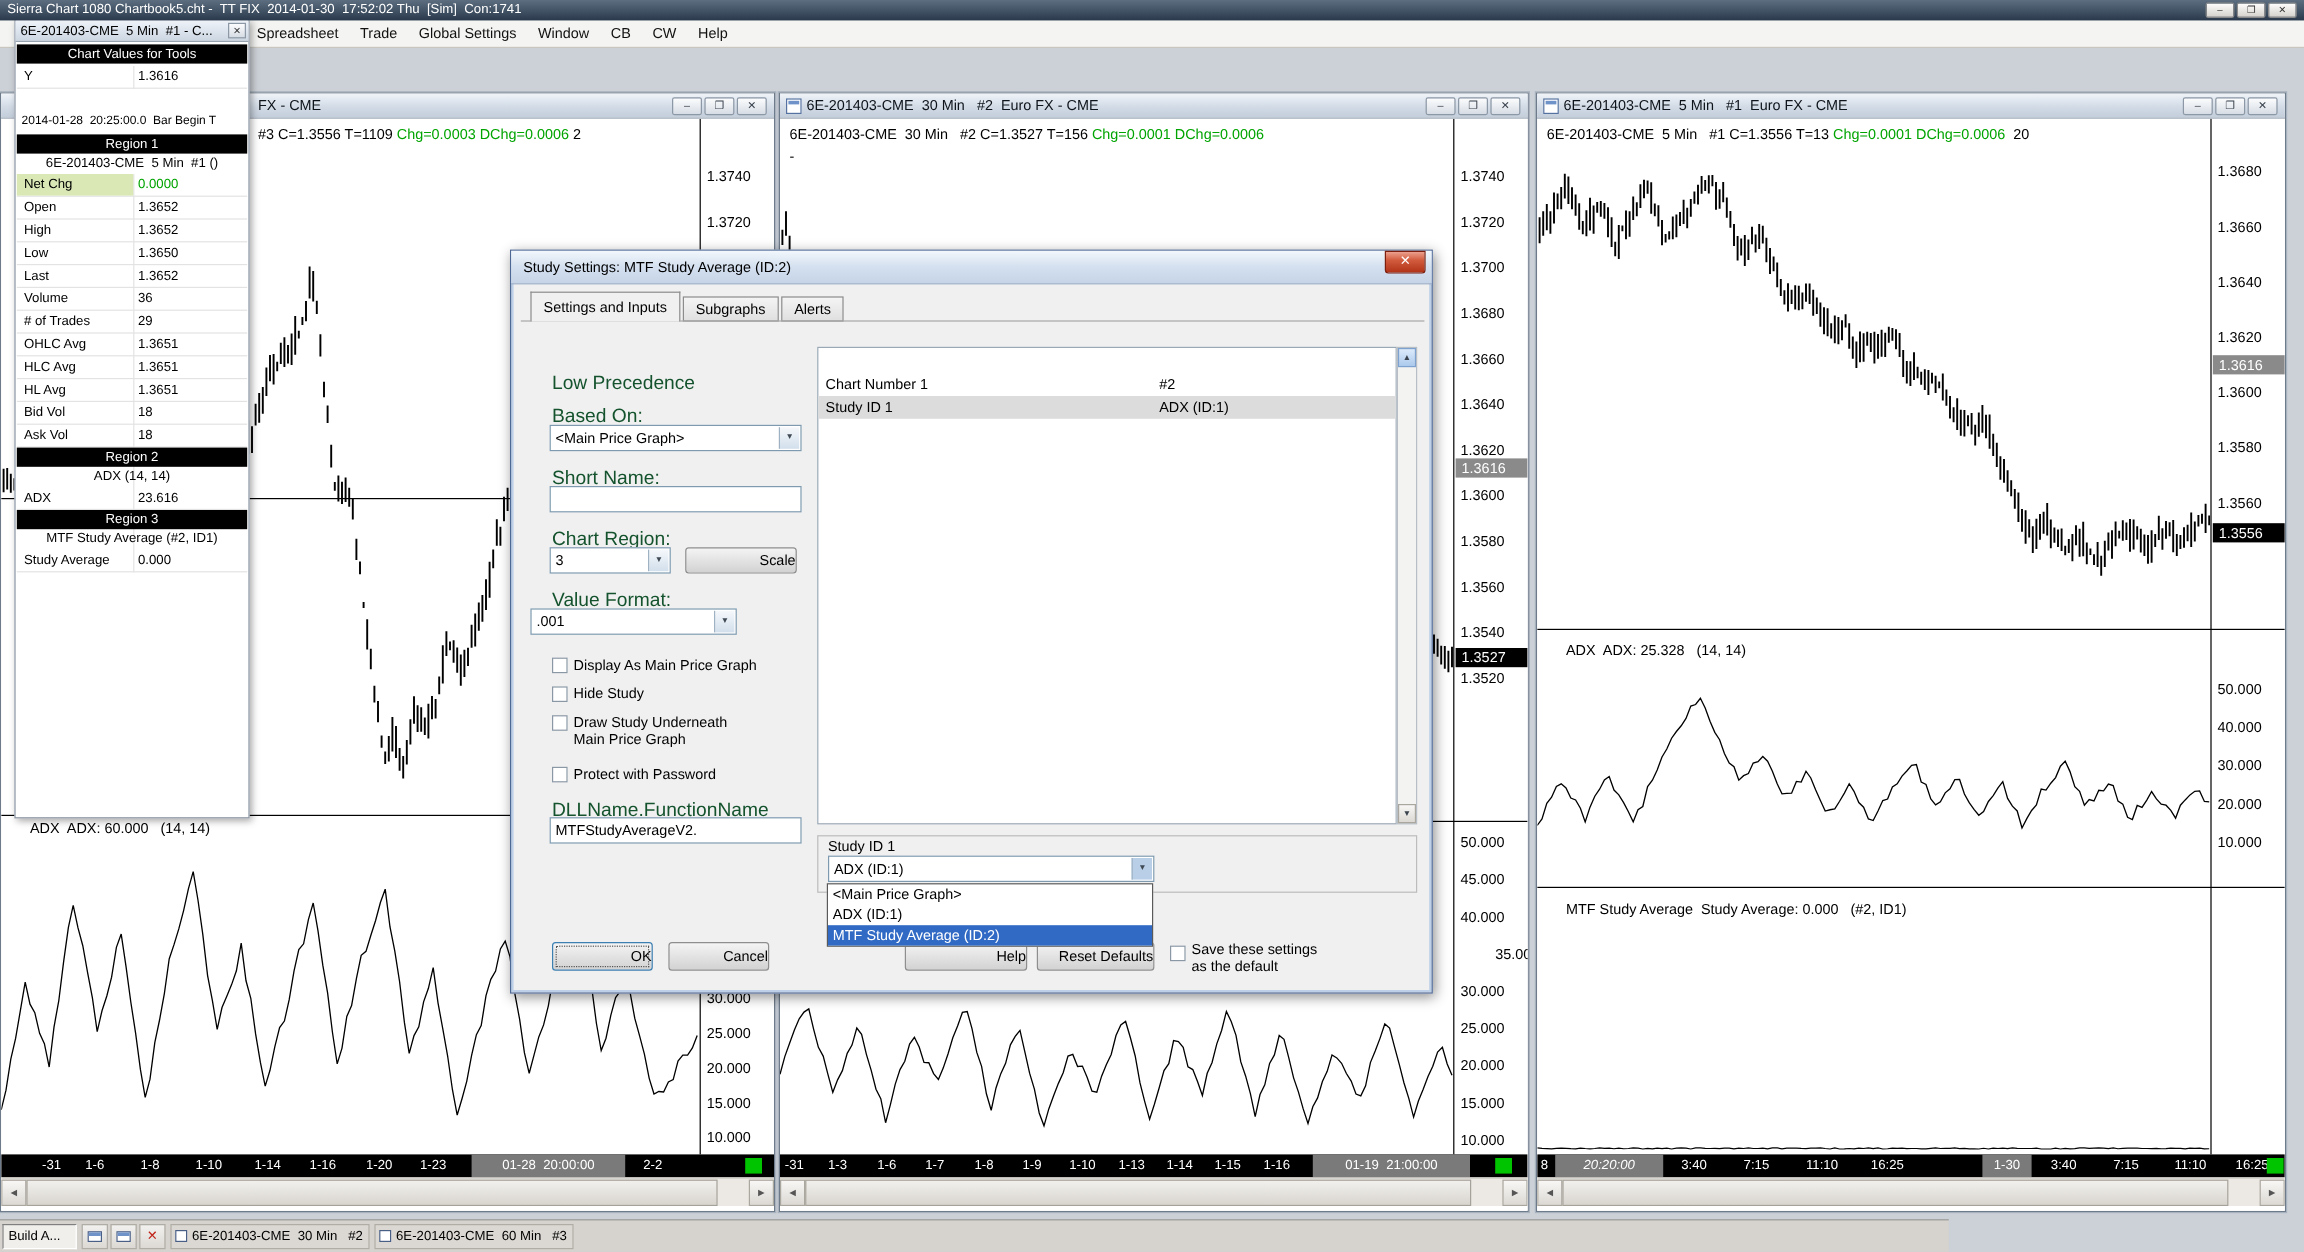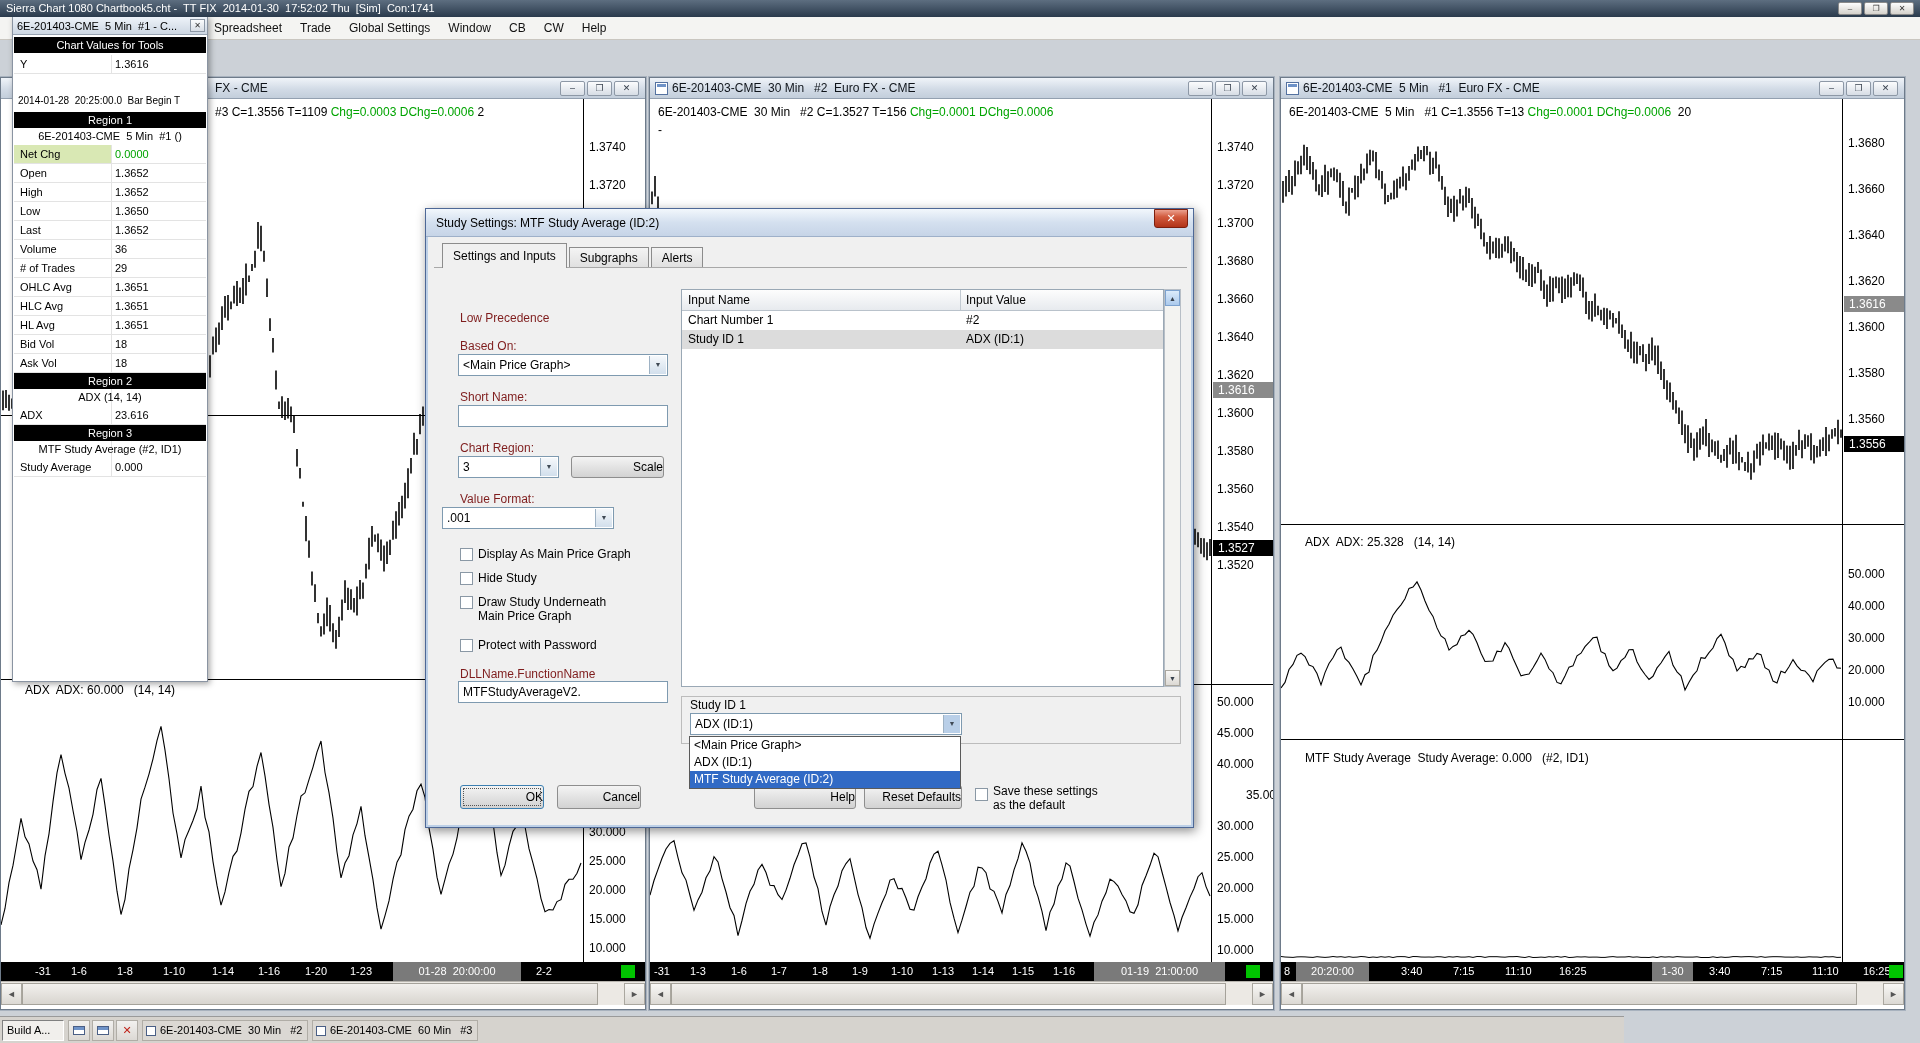--- a/index.html
+++ b/index.html
@@ -51,21 +51,21 @@
 .pnl-vline{position:absolute;left:98px;width:1px;background:#e3e3e3}
 .pnl-ts{position:absolute;left:5px;font-size:10px;white-space:pre}
 
 #dlg{position:absolute;left:425px;top:208px;width:769px;height:620px;background:#f0f0f0;border:1px solid #4e6896;box-shadow:inset 0 0 0 2px #bdd0e7,2px 3px 10px rgba(0,0,0,.45);z-index:50;font-size:12px}
 #dlg-tb{position:absolute;left:0;top:0;right:0;height:28px;background:linear-gradient(#f2f7fc,#d4e0ef 50%,#c6d4e7);border-bottom:1px solid #9eb0c9}
 #dlg-tb span{white-space:pre}
 #dlg-close{position:absolute;right:5px;top:0;width:34px;height:19px;background:linear-gradient(#eba08e,#d25b3e 40%,#b13318);border:1px solid #7c1f0e;border-radius:0 0 3px 3px;color:#fff;text-align:center;line-height:17px;font-size:11px}
 #dlg-tabs{position:absolute;left:16px;top:34px;height:25px;display:flex;align-items:flex-end}
 .tab{height:21px;background:linear-gradient(#f4f4f4,#e0e0e0);border:1px solid #8c8c8c;padding:0 10px;line-height:20px;white-space:pre;margin-right:2px}
 .tab.active{height:25px;background:#f0f0f0;border-bottom:none;line-height:24px;z-index:2}
-.dlabel{position:absolute;font-size:12px;color:#7f1d1d;white-space:pre}
+.dlabel{position:absolute;font-size:16px;color:#14532d;white-space:pre}
 .combo{position:absolute;height:22px;background:#fff;border:1px solid #7e9ab0}
 .combo .cv{position:absolute;left:4px;top:3px;white-space:pre}
 .combo .cb{position:absolute;right:1px;top:1px;bottom:1px;width:17px;background:linear-gradient(#f5f8fb,#d2dfec);border-left:1px solid #9eb2c4;text-align:center;font-size:7px;line-height:18px;color:#404a55}
 .combo .cb.pressed{background:#b9cfe8}
 .tinput{position:absolute;height:22px;background:#fff;border:1px solid #7e9ab0;padding:3px 4px;white-space:pre;overflow:hidden}
 .pbtn{position:absolute;height:24px;background:linear-gradient(#f4f4f4,#e3e3e3 50%,#d2d2d2);border:1px solid #8e8e8e;border-radius:3px;text-align:right;line-height:22px;white-space:pre}
 #btn-ok{border-color:#3c7fb1;outline:1px dotted #555;outline-offset:-4px}
 .chk{position:absolute;width:13px;height:13px;background:#fff;border:1px solid #8a98a5}
 .chklbl{position:absolute;font-size:12px;line-height:14px}
 #itable{position:absolute;left:255px;top:80px;width:483px;height:398px;background:#fff;border:1px solid #9aa8b5}
@@ -171,25 +171,20 @@
   <div class="dlabel" style="left:34px;top:283px">Value Format:</div>
   <div class="combo" style="left:16px;top:298px;width:172px">
     <span class="cv">.001</span>
     <span class="cb">▼</span>
   </div>
 
   <div class="dlabel" style="left:34px;top:458px">DLLName.FunctionName</div>
   <div class="tinput" style="left:32px;top:472px;width:210px">MTFStudyAverageV2.</div>
 
   <div id="itable">
-    <div class="th">
-      <span class="tcell" style="left:6px;top:3px">Input Name</span>
-      <span class="tcell" style="left:284px;top:3px">Input Value</span>
-      <div style="position:absolute;left:278px;top:0;width:1px;height:20px;background:#c2cad2"></div>
-    </div>
   <div class="trow" style="top: 21px;">
         <span class="tcell" style="left: 6px;">Chart Number 1</span>
         <span class="tcell" style="left: 284px;">#2</span>
       </div>
       <div class="trow sel" style="top: 40px;">
         <span class="tcell" style="left: 6px;">Study ID 1</span>
         <span class="tcell" style="left: 284px;">ADX (ID:1)</span>
       </div>
     </div>
   <div id="itable-sb">
@@ -375,21 +370,21 @@
         <div class="pl" style="top: 468px;">50.000</div>
         <div class="pl" style="top: 500px;">40.000</div>
         <div class="pl" style="top: 532px;">30.000</div>
         <div class="pl" style="top: 564px;">20.000</div>
         <div class="pl" style="top: 596px;">10.000</div>
         <div class="pbox gray" style="top: 197px;">1.3616</div>
         <div class="pbox black" style="top: 321px; margin-top: 16px;">1.3556</div>
       </div>
       <div class="daxis" style="top: 863px; width: 623px;">
         <div class="dcell" style="left: 3px;">8</div>
-        <div class="dcell hl" style="left: 15px; width: 73px;">20:20:00</div>
+        <div class="dcell hl" style="left: 15px; width: 90px; font-style: italic;">20:20:00</div>
         <div class="dcell" style="left: 120px;">3:40</div>
         <div class="dcell" style="left: 172px;">7:15</div>
         <div class="dcell" style="left: 224px;">11:10</div>
         <div class="dcell" style="left: 278px;">16:25</div>
         <div class="dcell hl" style="left: 371px; width: 41px;">1-30</div>
         <div class="dcell" style="left: 428px;">3:40</div>
         <div class="dcell" style="left: 480px;">7:15</div>
         <div class="dcell" style="left: 531px;">11:10</div>
         <div class="dcell" style="left: 582px;">16:25</div>
         <div class="dgreen" style="left: 608px;"></div>

